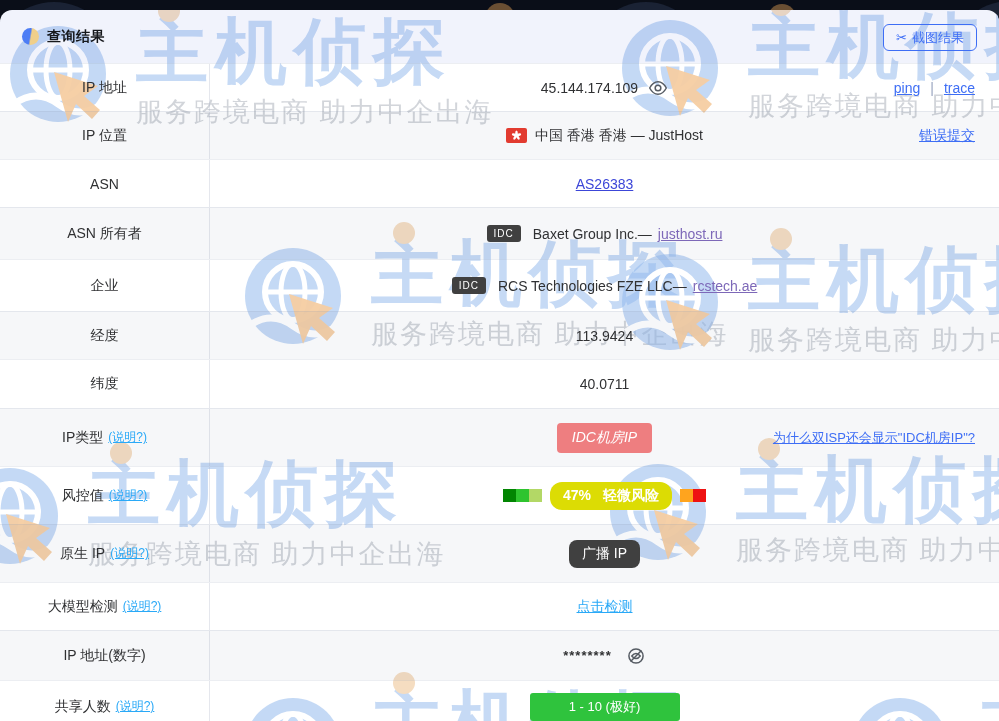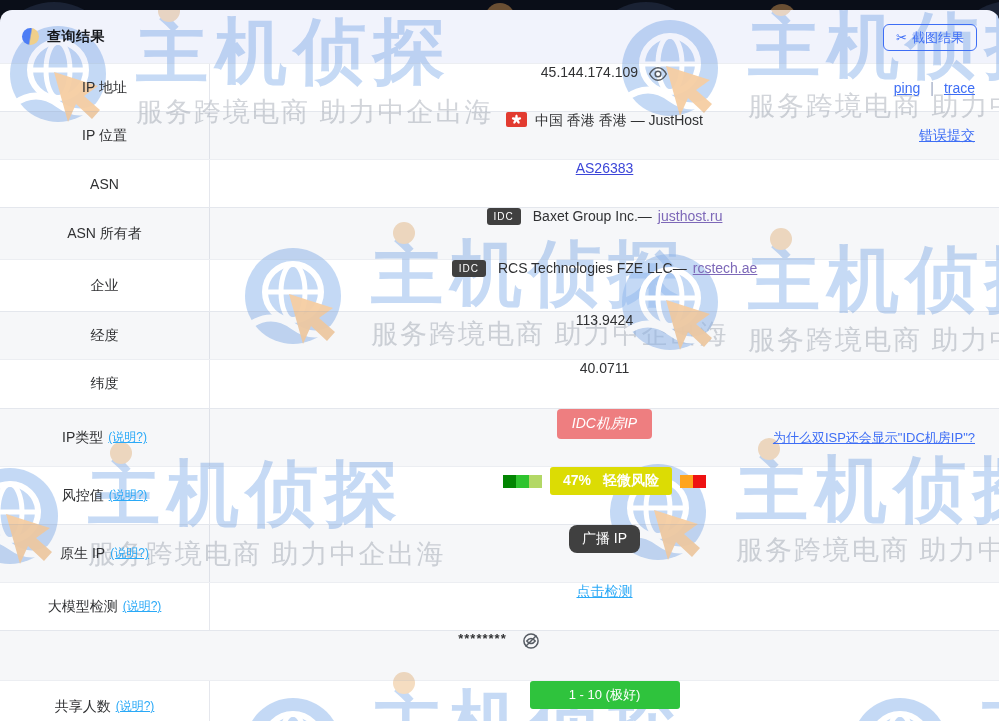--- a/index.html
+++ b/index.html
@@ -34,21 +34,21 @@
               font-family:"Liberation Sans", sans-serif; }
   .shot-btn .sc { font-size:13px; }
 
   .row { display:flex; border-top:1px solid rgba(150,162,185,0.18); position:relative; }
   .row.alt { background:rgba(80,100,140,0.05); }
   .row:first-of-type { border-top:none; }
   .lbl { width:210px; flex:none; display:flex; align-items:center; justify-content:center;
          gap:5px; border-right:1px solid rgba(160,170,190,0.28); }
   .lbl-t { font-size:14px; color:#303133; }
   .note { font-size:12px; color:#2aa9f7; text-decoration:underline; cursor:pointer; }
-  .val { flex:1; display:flex; align-items:flex-start; justify-content:center; position:relative;
+  .val { flex:1; display:flex; align-items:center; justify-content:center; position:relative;
          font-size:14px; color:#303133; }
   .rlink { position:absolute; right:24px; top:50%; transform:translateY(-50%);
            font-size:14px; display:flex; gap:10px; align-items:center; }
   a.lnk { color:#3e6ef5; text-decoration:underline; cursor:pointer; }
   a.lnk-indigo { color:#3c46d8; text-decoration:underline; cursor:pointer; }
   a.lnk-purple { color:#7d68b8; text-decoration:underline; cursor:pointer; }
   a.lnk-cyan { color:#2aa9f7; text-decoration:underline; cursor:pointer; }
   .sep { color:#9aa6c0; text-decoration:none; }
 
   .h48{height:48px;} .h49{height:49px;} .h50{height:50px;} .h52{height:52px;} .h58{height:58px;}
@@ -57,21 +57,21 @@
   .eye { margin-left:10px; display:inline-flex; cursor:pointer; }
 
   .badge-idc { background:#404040; color:#fff; font-size:10px; font-weight:normal;
                padding:3px 7px; border-radius:3px; letter-spacing:1px; margin-right:12px; }
   .badge-room { background:#ee7e80; color:#fff; font-size:14px; padding:6px 15px; border-radius:4px;font-style:italic; }
   .badge-native { color:#fff; font-size:14px; padding:5px 13px; border-radius:8px; background:#404040; }
   .badge-shared { color:#fff; font-size:13px; padding:5px 0; width:150px; text-align:center;
                   border-radius:3px; background:#2fc33d; }
   .riskbar { display:flex; align-items:center; }
   .seg { width:13px; height:13px; display:inline-block; }
-  .risk-badge { margin:0 8px; color:#fff; font-size:14px; font-weight:bold; padding:5px 13px; border-radius:3px; }
+  .risk-badge { margin:0 8px; color:#fff; font-size:14px; font-weight:bold; padding:5px 13px; border-radius:12px; }
   .risk-badge .gap { display:inline-block; width:12px; }
   .stars { font-size:13px; font-weight:bold; letter-spacing:1px; color:#303133; }
 </style>
 </head>
 <body>
 
 <div class="dome" style="left:-8px; top:2px; width:124px; height:124px;"></div>
 <div class="dome" style="left:588px; top:2px; width:116px; height:116px;"></div>
 <div class="dome" style="left:950px; top:1px; width:120px; height:120px;"></div>
 <div class="dome tan" style="left:485px; top:3px; width:30px; height:30px;"></div>
@@ -345,20 +345,23 @@
       <div class="lbl">
         <span class="lbl-t">大模型检测</span>
         <a class="note">(说明?)</a>
       </div>
       <div class="val">
           <a class="lnk-cyan">点击检测</a>
         </div>
     </div>
 
     <div class="row alt h50">
+      <div class="lbl">
+          <span class="lbl-t">IP 地址(数字)</span>
+        </div>
       <div class="val">
         <span class="stars">********</span>
         <span class="eye" style="margin-left:14px;">
             <svg width="20" height="20" viewBox="0 0 24 24" fill="none" stroke="#555b63" stroke-width="1.8">
               <circle cx="12" cy="12" r="8.5"></circle>
               <path d="M5.5 18.5 L18.5 5.5"></path>
               <path d="M7 12 C8.6 9.8 10.2 9 12 9 C13.8 9 15.4 9.8 17 12 C15.4 14.2 13.8 15 12 15 C10.2 15 8.6 14.2 7 12 Z"></path>
             </svg>
           </span>
       </div>

